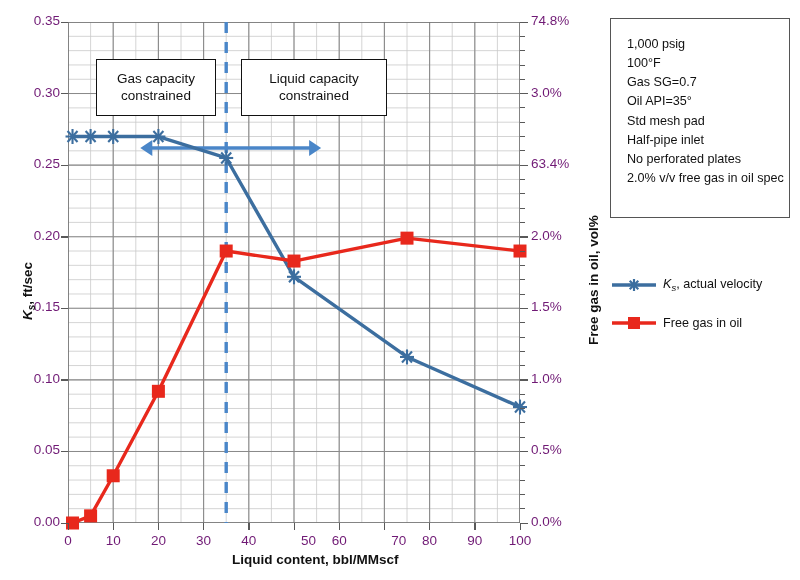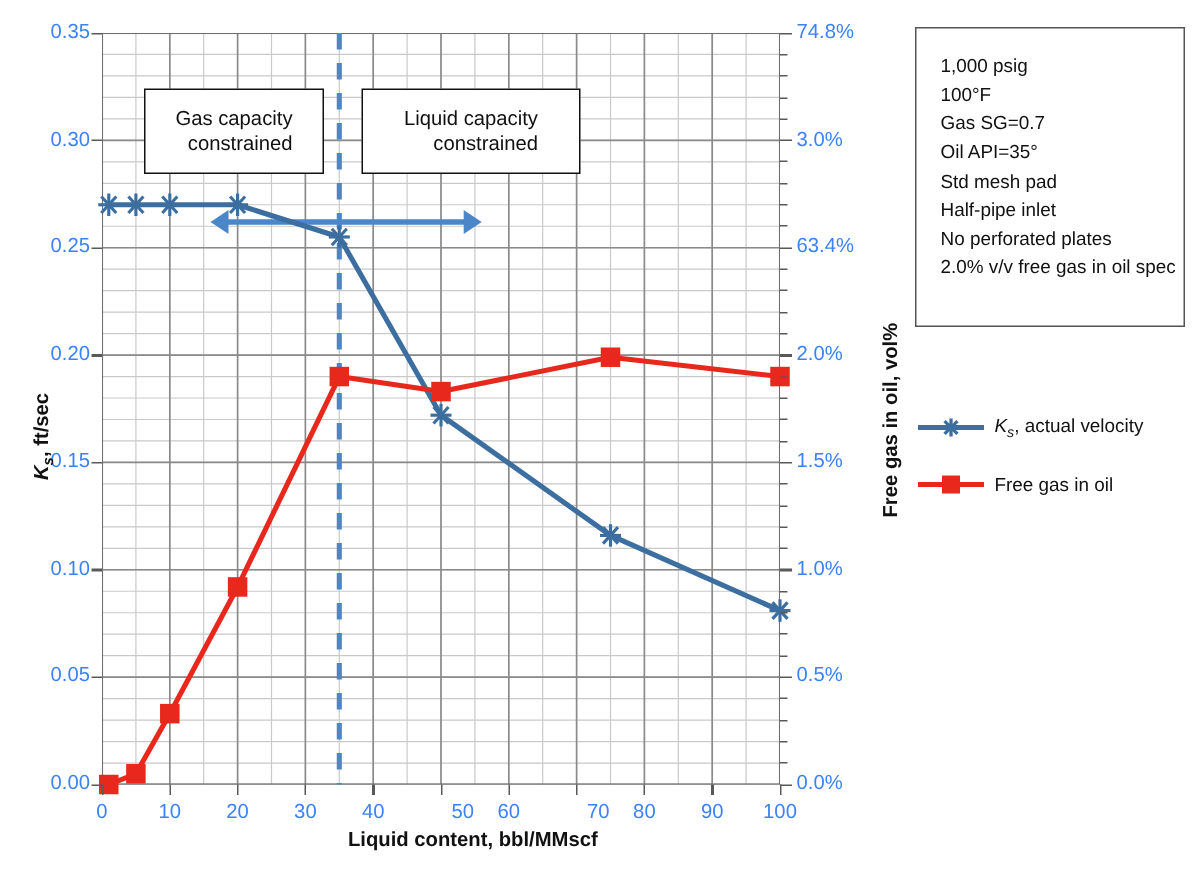--- a/index.html
+++ b/index.html
@@ -19,21 +19,21 @@
     left:68px; top:22px;
     width:452px; height:501px;
     background:#ffffff;
     box-sizing:border-box;
   }
   .grid-svg{position:absolute;left:0;top:0;width:100%;height:100%;}
   .series-svg{position:absolute;left:0;top:0;width:100%;height:100%;overflow:visible;}
   .tick-label{
     position:absolute;
     font-size:13.5px;
-    color:#3b82f6;
+    color:#701a75;
     white-space:nowrap;
   }
   .tick-mark{position:absolute;background:#595959;}
 
   .axis-title{
     position:absolute;
     font-size:13.5px;
     font-weight:bold;
     color:#111;
     white-space:nowrap;
@@ -56,21 +56,21 @@
 
   
   .callout{
     position:absolute;
     background:#ffffff;
     border:1.6px solid #111111;
     box-sizing:border-box;
     display:flex;
     align-items:center;
     justify-content:center;
-    text-align:right;
+    text-align:center;
     font-size:13.5px;
     line-height:1.25;
     color:#111;
     z-index:6;
   }
 
   
   .info-panel{
     position:absolute;
     left:610px; top:18px;

